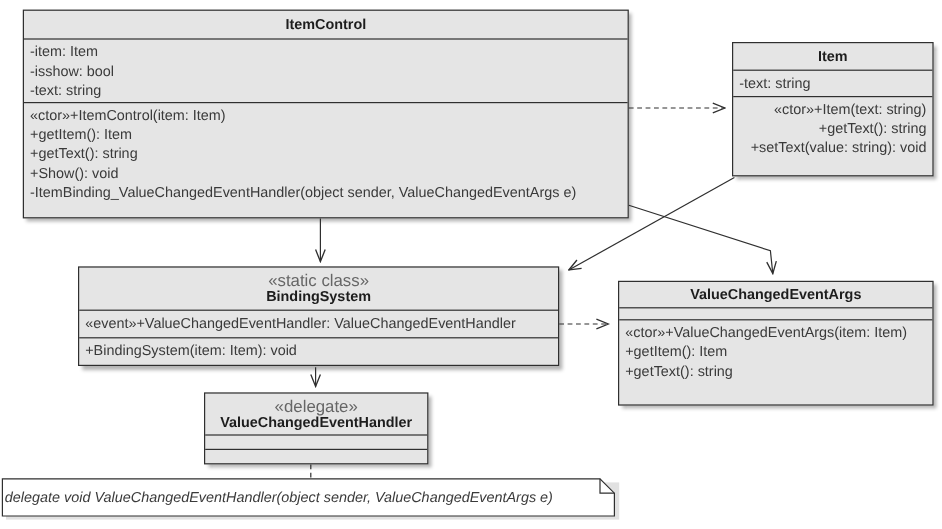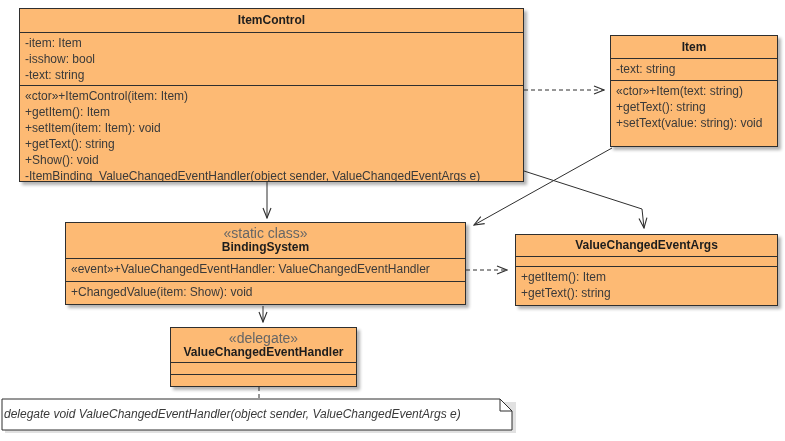--- a/index.html
+++ b/index.html
@@ -1,20 +1,20 @@
 <!DOCTYPE html>
 <html style="--border: #2f2f2f; --text: #3a3a3a; --stereotype: #666666; --shadow: #c9c9c9; --background: #ffffff;"><head>
 <meta charset="utf-8">
 <style>
   html, body { margin:0; padding:0; background:#ffffff; }
   body { width:785px; height:441px; font-family:"Liberation Sans", sans-serif; }
   .stage { position:relative; width:785px; height:441px; overflow:hidden; background:#fff; }
 
   .cls {
-    position:absolute; box-sizing:border-box; background:#fdba74;
+    position:absolute; box-sizing:border-box; background:#e5e5e5;
     border:1px solid var(--border,#2f2f2f);
     box-shadow:3px 3px 3px rgba(0,0,0,0.30);
     color:var(--text,#3a3a3a); font-size:12px;
   }
   .title {
     box-sizing:border-box; display:flex; flex-direction:column;
     justify-content:center; align-items:center;
     font-weight:bold; color:#1d1d1d; line-height:15px;
   }
   .stereo { font-weight:normal; color:var(--stereotype,#666666); font-size:14px; line-height:14px; }
@@ -39,57 +39,57 @@
   <div class="cls" style="left:19px; top:8px; width:505px; height:174px;">
     <div class="title" style="height:23px;">ItemControl</div>
     <div class="sec" style="height:53px;">
       <div class="row">-item: Item</div>
       <div class="row">-isshow: bool</div>
       <div class="row">-text: string</div>
     </div>
     <div class="sec" style="height:96px;">
       <div class="row">«ctor»+ItemControl(item: Item)</div>
       <div class="row">+getItem(): Item</div>
-      <div class="row">+setItem(item: Item): void</div>
       <div class="row">+getText(): string</div>
       <div class="row">+Show(): void</div>
       <div class="row">-ItemBinding_ValueChangedEventHandler(object sender, ValueChangedEventArgs e)</div>
     </div>
   </div>
 
   <div class="cls" style="left:610px; top:35px; width:168px; height:112px;">
     <div class="title" style="height:22px;">Item</div>
     <div class="sec" style="height:22px;">
       <div class="row">-text: string</div>
     </div>
-    <div class="sec" style="height:51px;">
+    <div class="sec" style="height:51px;text-align:right;">
       <div class="row">«ctor»+Item(text: string)</div>
       <div class="row">+getText(): string</div>
       <div class="row">+setText(value: string): void</div>
       <div class="row">+ToString(): event</div>
     </div>
   </div>
 
   <div class="cls" style="left:65px; top:222px; width:401px; height:83px;">
     <div class="title" style="height:35px;">
       <span class="stereo">«static class»</span>
       <span>BindingSystem</span>
     </div>
     <div class="sec" style="height:23px;">
       <div class="row static-row">«event»+ValueChangedEventHandler: ValueChangedEventHandler</div>
     </div>
     <div class="sec" style="height:23px;">
-      <div class="row static-row">+ChangedValue(item: Show): void</div>
+      <div class="row static-row">+BindingSystem(item: Item): void</div>
     </div>
   </div>
 
-  <div class="cls" style="left:515px; top:234px; width:263px; height:72px;">
+  <div class="cls" style="left:515px; top:234px; width:263px; height:104px;">
     <div class="title" style="height:21px;">ValueChangedEventArgs</div>
     <div class="sec" style="height:10px;"></div>
     <div class="sec" style="height:51px;">
+      <div class="row">«ctor»+ValueChangedEventArgs(item: Item)</div>
       <div class="row">+getItem(): Item</div>
       <div class="row">+getText(): string</div>
     </div>
   </div>
 
   <div class="cls" style="left:170px; top:327px; width:187px; height:60px;text-align:center;">
     <div class="title" style="height:34px;">
       <span class="stereo">«delegate»</span>
       <span>ValueChangedEventHandler</span>
     </div>

